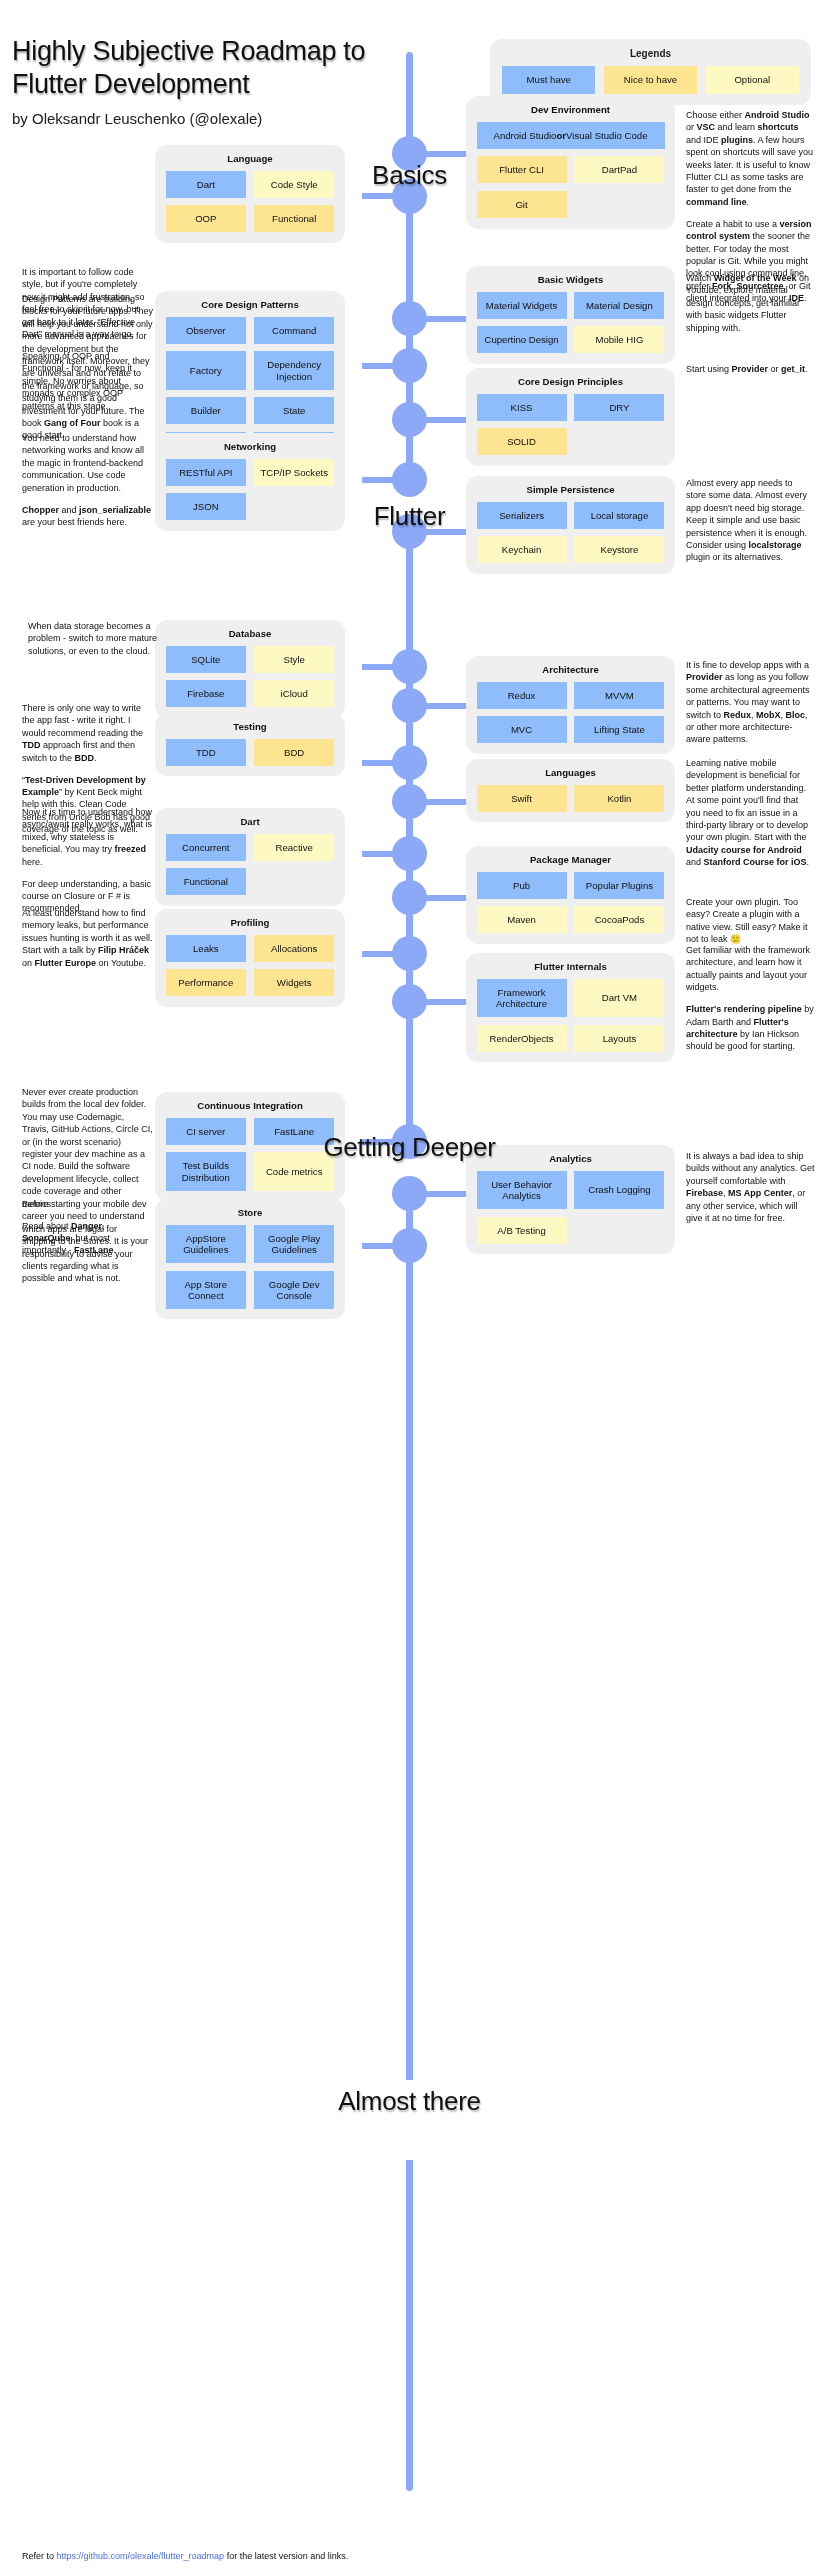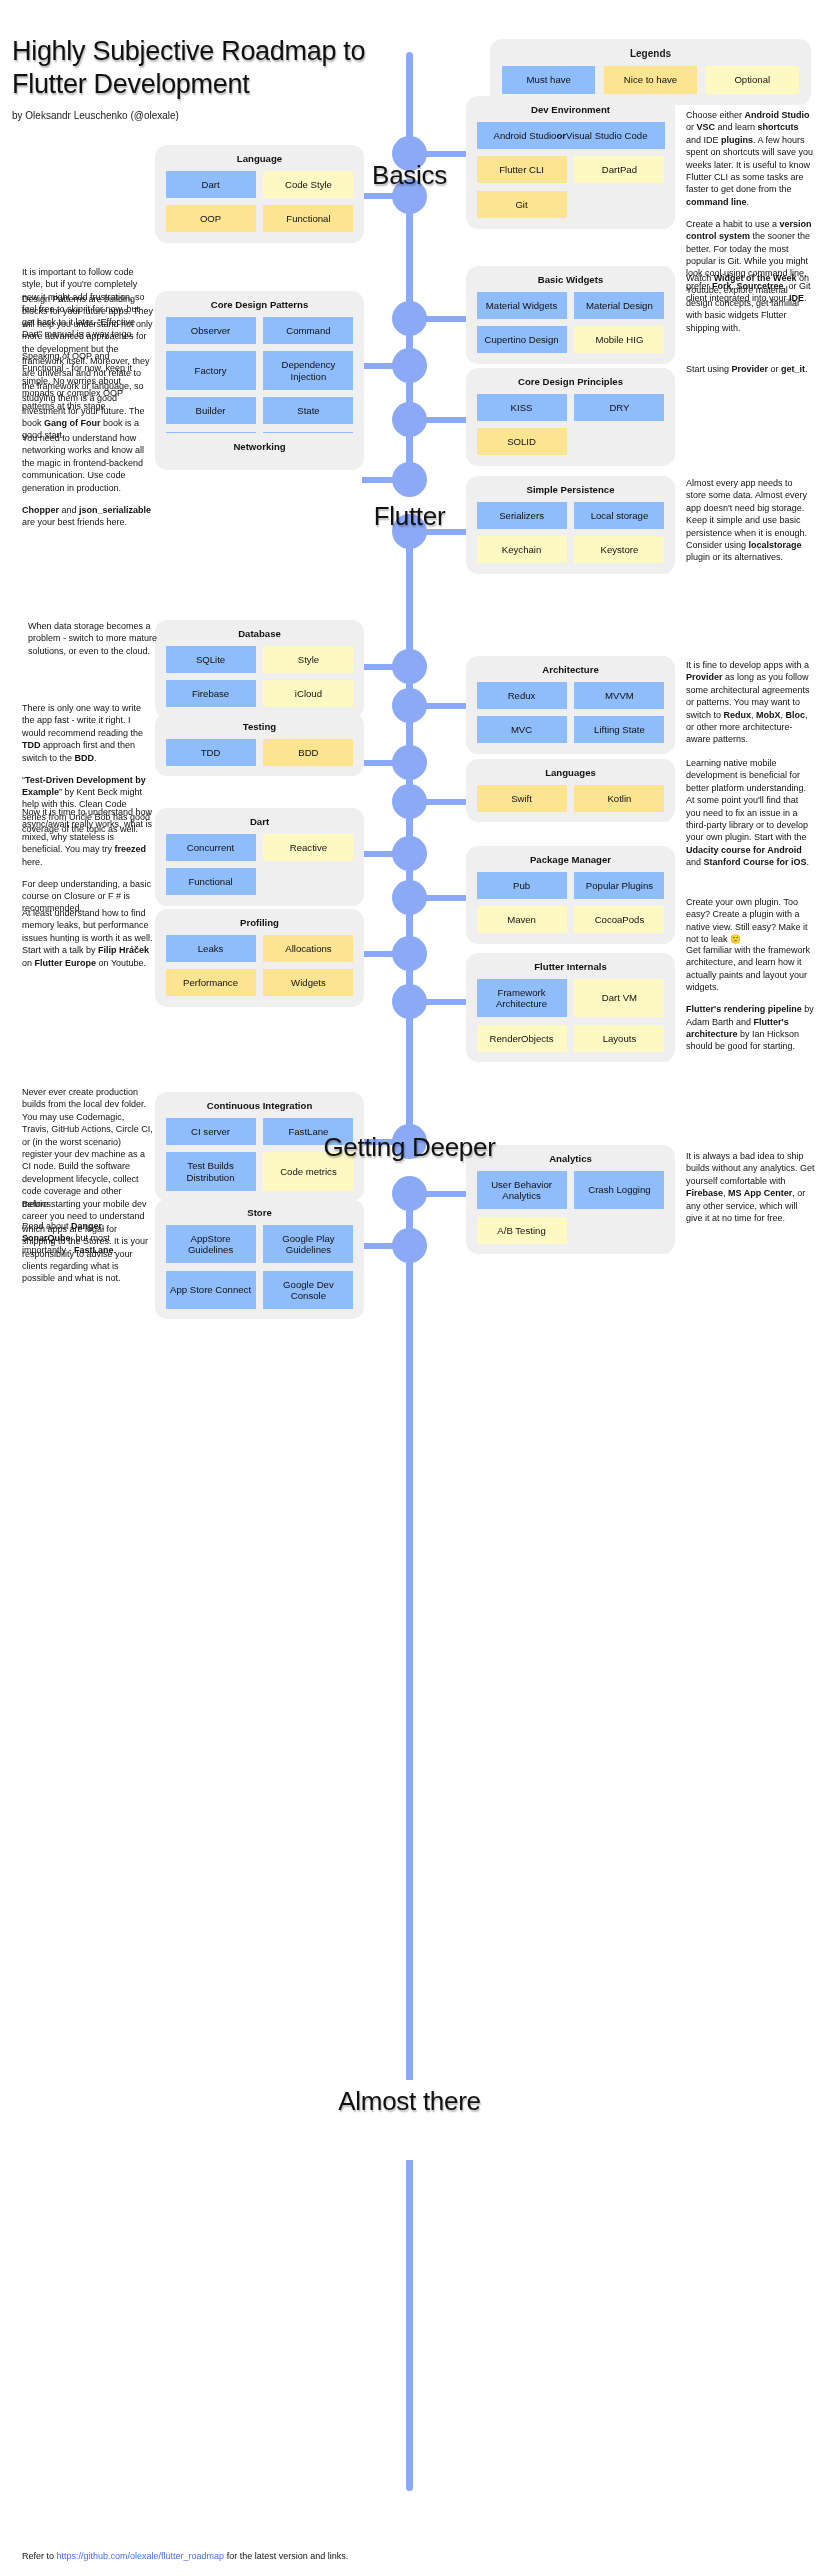--- a/index.html
+++ b/index.html
@@ -43,21 +43,21 @@
     background: #8BA9F7;
     z-index: 2;
   }
 
   
   #title-block { position: absolute; left: 12px; top: 35px; width: 375px; z-index: 5; }
   #main-title {
     font-size: 27px; line-height: 33px; font-weight: 400; letter-spacing: -0.3px;
     color: #111; text-shadow: 0.9px 1.7px 1.7px rgba(0,0,0,0.30);
   }
-  #byline { margin-top: 8.7px; font-size: 10px; color: #202020; }
+  #byline { margin-top: 8.7px; font-size: 15px; color: #202020; }
 
   
   #legend {
     position: absolute; left: 490px; top: 39px; width: 321px;
     background: #efefef; border-radius: 12.2px; padding: 8.7px 12.2px 10.5px 12.2px; z-index: 5;
   }
   #legend-title { text-align: center; font-size: 10px; font-weight: 700; margin-bottom: 7px; }
   #legend-chips { display: flex; gap: 8.7px; }
   #legend-chips .chip { flex: 1; }
 
@@ -68,21 +68,21 @@
     color: #111; text-shadow: 0.9px 1.7px 1.7px rgba(0,0,0,0.28);
     text-align: center; width: 261px;
   }
 
   
   .card {
     position: absolute; z-index: 4;
     background: #efefef; border-radius: 12.2px;
     padding: 7.8px 10.5px 10.5px 10.5px;
   }
-  .card.left  { left: 155px; width: 209px; }
+  .card.left  { left: 155px; width: 190px; }
   .card.right { left: 466px; width: 209px; }
   .card-title { text-align: center; font-size: 9.6px; font-weight: 700; margin-bottom: 7px; color: #111; }
   .chips { display: flex; flex-wrap: wrap; gap: 7.8px; }
   .chip {
     font-size: 9.6px; line-height: 11.3px; color: #111;
     padding: 7.8px 3.5px; text-align: center;
     width: calc(50% - 3.9px);
     display: flex; align-items: center; justify-content: center;
   }
   .chip.wide { width: 100%; }
@@ -183,20 +183,25 @@
 <div class="card right" style="top: 368px;">
     <div class="card-title">Core Design Principles</div>
     <div class="chips">
       <div class="chip must">KISS</div>
       <div class="chip must">DRY</div>
       <div class="chip nice">SOLID</div>
     </div>
   </div>
 <div class="card left" style="top: 433px;">
     <div class="card-title">Networking</div>
+    <div class="chips">
+      <div class="chip must">RESTful API</div>
+      <div class="chip opt">TCP/IP Sockets</div>
+      <div class="chip must">JSON</div>
+    </div>
   </div>
 <div class="card right" style="top: 476px;">
     <div class="card-title">Simple Persistence</div>
     <div class="chips">
       <div class="chip must">Serializers</div>
       <div class="chip must">Local storage</div>
       <div class="chip opt">Keychain</div>
       <div class="chip opt">Keystore</div>
     </div>
   </div>

